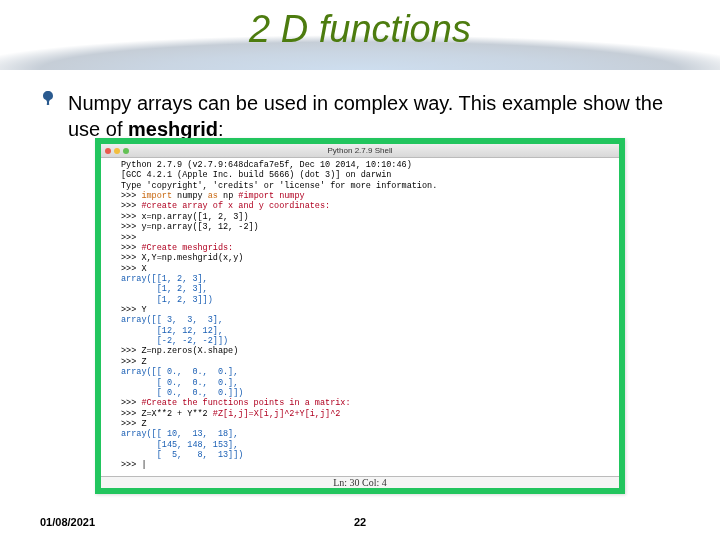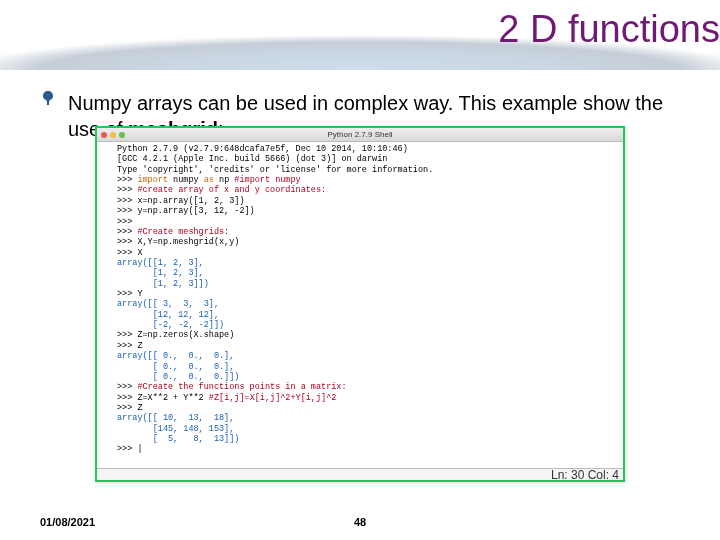--- a/index.html
+++ b/index.html
@@ -15,24 +15,25 @@
     position: absolute;
     top: 0; left: 0; right: 0;
     height: 70px;
     background: radial-gradient(ellipse 400px 35px at 50% 100%, #3a7bbf 0%, #2a5a8f 50%, #1a3a5f 80%, transparent 100%);
     opacity: 0.25;
   }
   .title {
     position: absolute;
     top: 8px;
     left: 0; right: 0;
-    text-align: right;
+    text-align: center;
     font-size: 38px;
-    color: #701a75;
+    color: #4d7c0f;
     font-weight: normal;
+    font-style: italic;
   }
   .bullet-row {
     position: absolute;
     top: 90px;
     left: 40px;
     right: 40px;
     display: flex;
     align-items: flex-start;
     gap: 12px;
     font-size: 20px;
@@ -40,25 +41,25 @@
     line-height: 1.3;
   }
   .bullet-mark {
     width: 16px;
     flex-shrink: 0;
   }
   .bullet-mark svg { display: block; }
   .bullet-text b { font-weight: bold; }
   .shell-window {
     position: absolute;
-    top: 126px;
+    top: 138px;
     left: 95px;
     width: 530px;
     height: 356px;
-    border: 2px solid #22c55e;
+    border: 6px solid #22c55e;
     background: #fff;
     box-shadow: 1px 1px 3px rgba(0,0,0,0.15);
   }
   .shell-titlebar {
     height: 14px;
     background: linear-gradient(#eee, #d8d8d8);
     border-bottom: 1px solid #bbb;
     display: flex;
     align-items: center;
     padding: 0 4px;
@@ -86,26 +87,27 @@
     overflow: hidden;
     height: calc(100% - 26px);
     margin-left: 16px;
   }
   .c-kw { color: #c86810; }
   .c-comment { color: #b00020; }
   .c-blue { color: #1a5fb4; }
   .shell-status {
     height: 12px;
     border-top: 1px solid #bbb;
-    font-size: 12px;
+    font-size: 10px;
     color: #333;
-    text-align: right;
+    text-align: center;
     padding: 0 4px;
     line-height: 12px;
     background: #f5f5f5;
+    font-family: Liberation Serif, serif;
   }
   .footer-date {
     position: absolute;
     bottom: 12px;
     left: 40px;
     font-size: 11px;
     font-weight: bold;
     color: #000;
   }
   .footer-page {
@@ -141,13 +143,13 @@
     <span class="traffic t-red"></span>
     <span class="traffic t-yellow"></span>
     <span class="traffic t-green"></span>
     <span class="shell-title">Python 2.7.9 Shell</span>
   </div>
   <div class="shell-body" id="shell-body"><div class="">Python 2.7.9 (v2.7.9:648dcafa7e5f, Dec 10 2014, 10:10:46)</div><div class="">[GCC 4.2.1 (Apple Inc. build 5666) (dot 3)] on darwin</div><div class="">Type 'copyright', 'credits' or 'license' for more information.</div><div><span class="">&gt;&gt;&gt; </span><span class="c-kw">import</span><span class=""> numpy </span><span class="c-kw">as</span><span class=""> np </span><span class="c-comment">#import numpy</span></div><div><span class="">&gt;&gt;&gt; </span><span class="c-comment">#create array of x and y coordinates:</span></div><div><span class="">&gt;&gt;&gt; </span><span class="">x=np.array([1, 2, 3])</span></div><div><span class="">&gt;&gt;&gt; </span><span class="">y=np.array([3, 12, -2])</span></div><div class="">&gt;&gt;&gt;</div><div><span class="">&gt;&gt;&gt; </span><span class="c-comment">#Create meshgrids:</span></div><div><span class="">&gt;&gt;&gt; </span><span class="">X,Y=np.meshgrid(x,y)</span></div><div><span class="">&gt;&gt;&gt; </span><span class="">X</span></div><div class="c-blue">array([[1, 2, 3],</div><div class="c-blue">       [1, 2, 3],</div><div class="c-blue">       [1, 2, 3]])</div><div><span class="">&gt;&gt;&gt; </span><span class="">Y</span></div><div class="c-blue">array([[ 3,  3,  3],</div><div class="c-blue">       [12, 12, 12],</div><div class="c-blue">       [-2, -2, -2]])</div><div><span class="">&gt;&gt;&gt; </span><span class="">Z=np.zeros(X.shape)</span></div><div><span class="">&gt;&gt;&gt; </span><span class="">Z</span></div><div class="c-blue">array([[ 0.,  0.,  0.],</div><div class="c-blue">       [ 0.,  0.,  0.],</div><div class="c-blue">       [ 0.,  0.,  0.]])</div><div><span class="">&gt;&gt;&gt; </span><span class="c-comment">#Create the functions points in a matrix:</span></div><div><span class="">&gt;&gt;&gt; </span><span class="">Z=X**2 + Y**2 </span><span class="c-comment">#Z[i,j]=X[i,j]^2+Y[i,j]^2</span></div><div><span class="">&gt;&gt;&gt; </span><span class="">Z</span></div><div class="c-blue">array([[ 10,  13,  18],</div><div class="c-blue">       [145, 148, 153],</div><div class="c-blue">       [  5,   8,  13]])</div><div class="">&gt;&gt;&gt; |</div></div>
   <div class="shell-status">Ln: 30 Col: 4</div>
 </div>
 
 <div class="footer-date">01/08/2021</div>
-<div class="footer-page">48</div>
+<div class="footer-page">22</div>
 
 </body></html>

